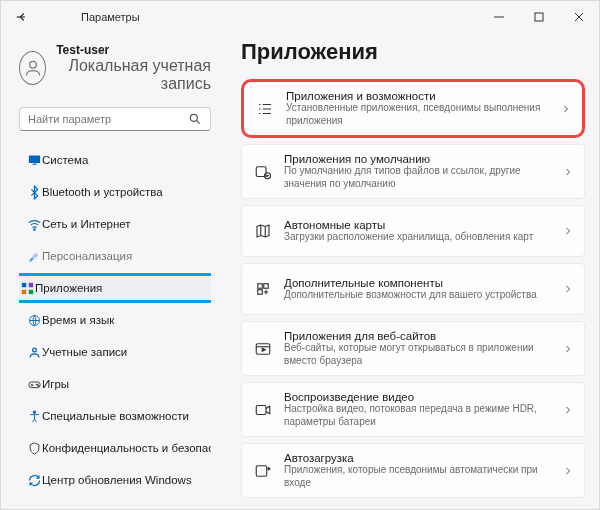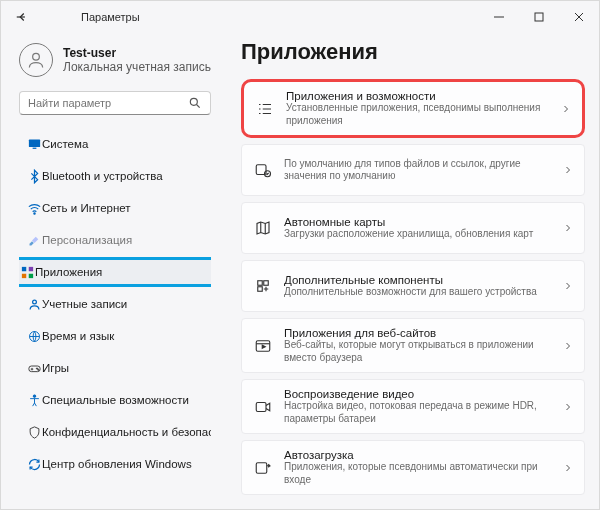--- a/index.html
+++ b/index.html
@@ -8,21 +8,21 @@
   .titlebar { display: flex; align-items: center; height: 32px; padding-left: 12px; font-size: 11px; color: #2b2b2b; }
   .titlebar .back { width: 18px; height: 18px; display: flex; align-items: center; justify-content: center; margin-right: 10px; }
   .titlebar .title { flex: 1; padding-left: 40px; }
   .winbtns { display: flex; }
   .winbtn { width: 40px; height: 32px; display: flex; align-items: center; justify-content: center; color: #333; }
   .content { flex: 1; display: flex; overflow: hidden; }
   .sidebar { width: 220px; padding: 6px 10px 10px 18px; display: flex; flex-direction: column; }
   .userrow { display: flex; align-items: center; gap: 10px; margin-bottom: 14px; margin-top: 4px; }
   .avatar { width: 34px; height: 34px; border: 1.5px solid #7a7a7a; border-radius: 50%; display: flex; align-items: center; justify-content: center; color: #7a7a7a; }
   .username { font-size: 12px; font-weight: 600; }
-  .usersub { font-size: 12px; color: #5a5a5a; text-align: right; }
+  .usersub { font-size: 16px; color: #5a5a5a; text-align: right; }
   .searchbox { display: flex; align-items: center; height: 24px; border: 1px solid #d0d0d0; border-bottom: 1.5px solid #8a8a8a; border-radius: 4px; padding: 0 8px; background: #fff; margin-bottom: 14px; }
   .searchbox input { flex: 1; border: none; outline: none; font-size: 11px; background: transparent; }
   .searchicon { width: 14px; height: 14px; color: #555; }
   .navlist { display: flex; flex-direction: column; gap: 2px; overflow: hidden; }
   .navitem { display: flex; align-items: center; gap: 0; height: 30px; padding: 0 8px; font-size: 11.5px; border-radius: 4px; position: relative; white-space: nowrap; }
   .navitem.active { background: #eceef2; }
   .navitem.active::before { content: ""; position: absolute; left: 0; top: 8px; bottom: 8px; width: 3px; background: #0067c0; border-radius: 3px; }
   .navitem.callout { border: 3px solid #0aa0e0; border-radius: 6px; background: #eceef2; padding-right: 18px; margin-left: -10px; margin-right: -6px; }
   .navicon { width: 15px; height: 15px; flex: 0 0 15px; display: flex; align-items: center; justify-content: center; }
   .main { flex: 1; padding: 6px 14px 10px 20px; overflow: hidden; }
@@ -135,35 +135,35 @@
                 <rect x="3" y="3" width="7" height="7" fill="#0067c0"></rect>
                 <rect x="14" y="3" width="7" height="7" fill="#7a3fb0"></rect>
                 <rect x="3" y="14" width="7" height="7" fill="#e27300"></rect>
                 <rect x="14" y="14" width="7" height="7" fill="#009e49"></rect>
               </svg>
             </span>
           <span>Приложения</span>
         </div>
         <div class="navitem">
           <span class="navicon">
+              <svg width="15" height="15" viewBox="0 0 24 24" fill="none" stroke="#0067c0" stroke-width="1.5">
+                <circle cx="12" cy="12" r="8"></circle>
+                <path d="M4 12h16M12 4c3 4 3 12 0 16M12 4c-3 4-3 12 0 16"></path>
+              </svg>
+            </span>
+          <span>Время и язык</span>
+        </div>
+        <div class="navitem">
+          <span class="navicon">
               <svg width="15" height="15" viewBox="0 0 24 24" fill="none" stroke="#0067c0" stroke-width="2">
                 <circle cx="12" cy="8" r="3"></circle>
                 <path d="M5 20c0-4 3-6 7-6s7 2 7 6"></path>
               </svg>
             </span>
           <span>Учетные записи</span>
-        </div>
-        <div class="navitem">
-          <span class="navicon">
-              <svg width="15" height="15" viewBox="0 0 24 24" fill="none" stroke="#0067c0" stroke-width="1.5">
-                <circle cx="12" cy="12" r="8"></circle>
-                <path d="M4 12h16M12 4c3 4 3 12 0 16M12 4c-3 4-3 12 0 16"></path>
-              </svg>
-            </span>
-          <span>Время и язык</span>
         </div>
         <div class="navitem">
           <span class="navicon">
               <svg width="15" height="15" viewBox="0 0 24 24" fill="none" stroke="#3a3a3a" stroke-width="1.5">
                 <rect x="3" y="8" width="18" height="9" rx="4"></rect>
                 <path d="M8 11v4M6 13h4"></path>
                 <circle cx="16" cy="12" r="1" fill="#3a3a3a"></circle>
                 <circle cx="18" cy="14" r="1" fill="#3a3a3a"></circle>
               </svg>
             </span>
@@ -221,20 +221,21 @@
 
         <div class="card">
           <span class="cardicon">
               <svg width="18" height="18" viewBox="0 0 24 24" fill="none" stroke="currentColor" stroke-width="1.5">
                 <rect x="3" y="5" width="13" height="13" rx="2"></rect>
                 <circle cx="18" cy="17" r="4"></circle>
                 <path d="M16.5 17l1 1 2-2"></path>
               </svg>
             </span>
           <div class="cardtext">
+            <div class="cardtitle">Приложения по умолчанию</div>
             <div class="cardsub">По умолчанию для типов файлов и ссылок, другие значения по умолчанию</div>
           </div>
           <span class="chev">
               <svg width="12" height="12" viewBox="0 0 24 24" fill="none" stroke="currentColor" stroke-width="2">
                 <path d="M9 6l6 6-6 6"></path>
               </svg>
             </span>
         </div>
 
         <div class="card">

